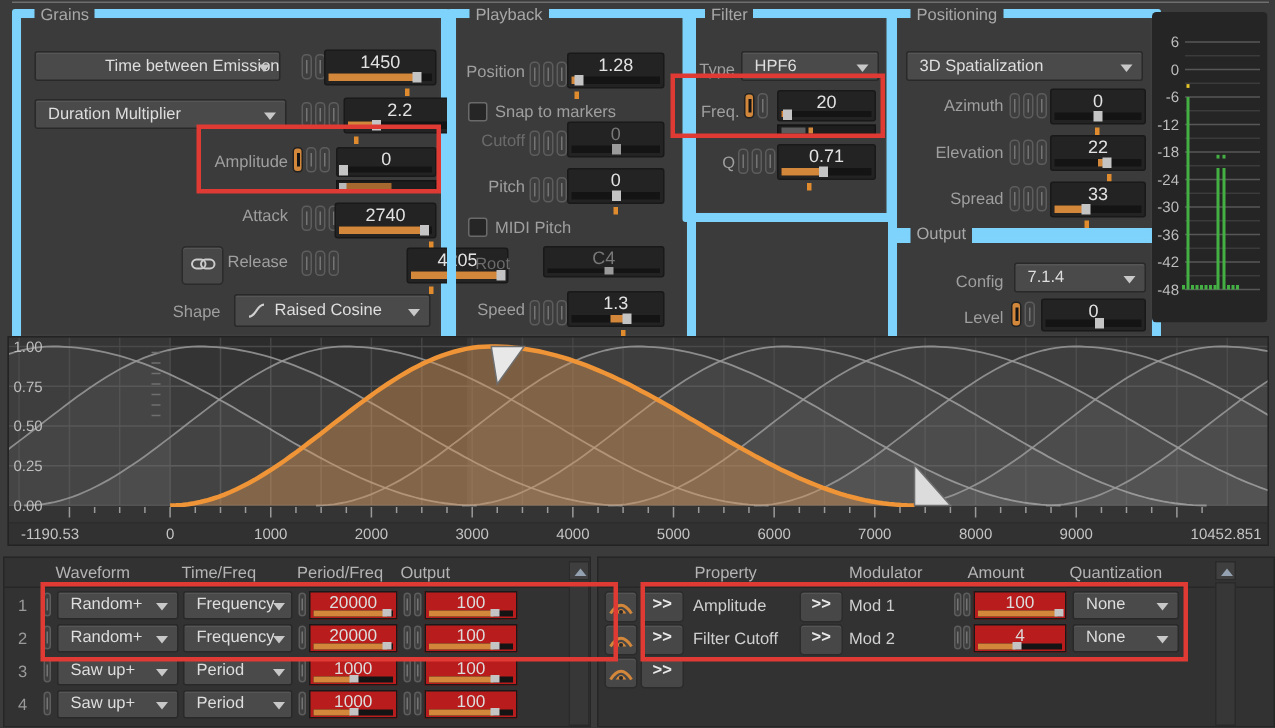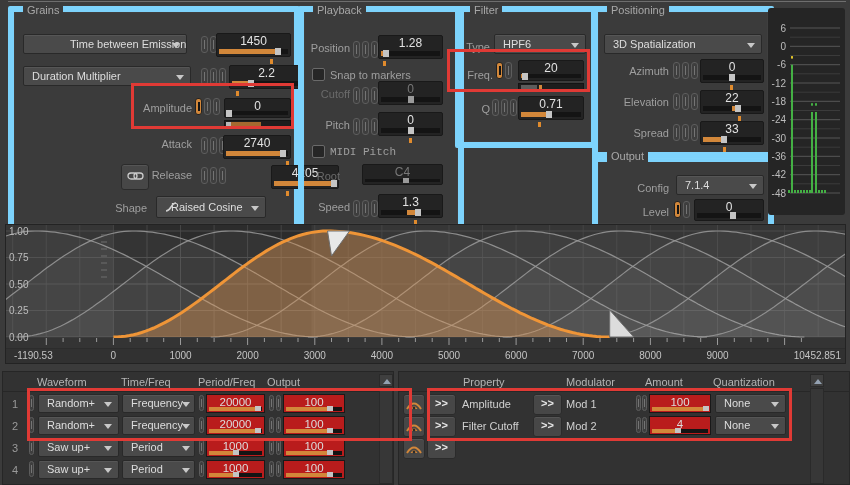--- a/index.html
+++ b/index.html
@@ -137,21 +137,21 @@
     <div class="vbox" style="left:209px;top:153px;width:68px;margin-left:48px;">
       <div class="vv">4205</div>
       <div class="trk">
           <div class="tfill" style="width:98%"></div>
           <div class="knob" style="left:97%"></div>
         </div>
     </div>
     <div class="dtick" style="left:272px;top:179px;"></div>
 
     <div class="lbl" style="left:60px;top:190px;width:73px;">Shape</div>
-    <div class="dd" style="left:142px;top:184px;width:110px;height:22px;line-height:20px;padding-left:14px;">
+    <div class="dd" style="left:142px;top:184px;width:131px;height:22px;line-height:20px;padding-left:26px;">
       <svg width="14" height="14" viewBox="0 0 14 14" style="position:absolute;left:7px;top:3px;">
         <path d="M2 11 C7 11 7 3 12 3" stroke="#cfcfcf" fill="none" stroke-width="1.5"></path>
       </svg>
       <span>Raised Cosine</span>
       <span class="arr" style="top:9px;"></span>
     </div>
   </div>
 
   <div class="panel" style="left:298px;top:6px;width:154px;height:212px;">
     <div class="ptitle">Playback</div>
@@ -195,21 +195,21 @@
     </div>
     <div class="vbox" style="left:74px;top:100px;width:65px;">
       <div class="vv">0</div>
       <div class="trk">
           <div class="knob" style="left:50%"></div>
         </div>
     </div>
     <div class="dtick" style="left:105px;top:126px;"></div>
 
     <div class="cb" style="left:8px;top:133px;"></div>
-    <div class="lbl" style="left:26px;top:134px;text-align:left;font-family:Liberation Mono, monospace;">MIDI Pitch</div>
+    <div class="lbl" style="left:26px;top:134px;text-align:left;">MIDI Pitch</div>
 
     <div class="lbl dis" style="left:0px;top:158px;width:36px;">Root</div>
     <div class="vbox dis" style="left:58px;top:152px;width:81px;height:21px;">
       <div class="vv">C4</div>
       <div class="trk" style="height:3px;">
           <div class="knob g" style="left:55%;height:5px;"></div>
         </div>
     </div>
 
     <div class="lbl" style="left:0px;top:189px;width:46px;">Speed</div>

